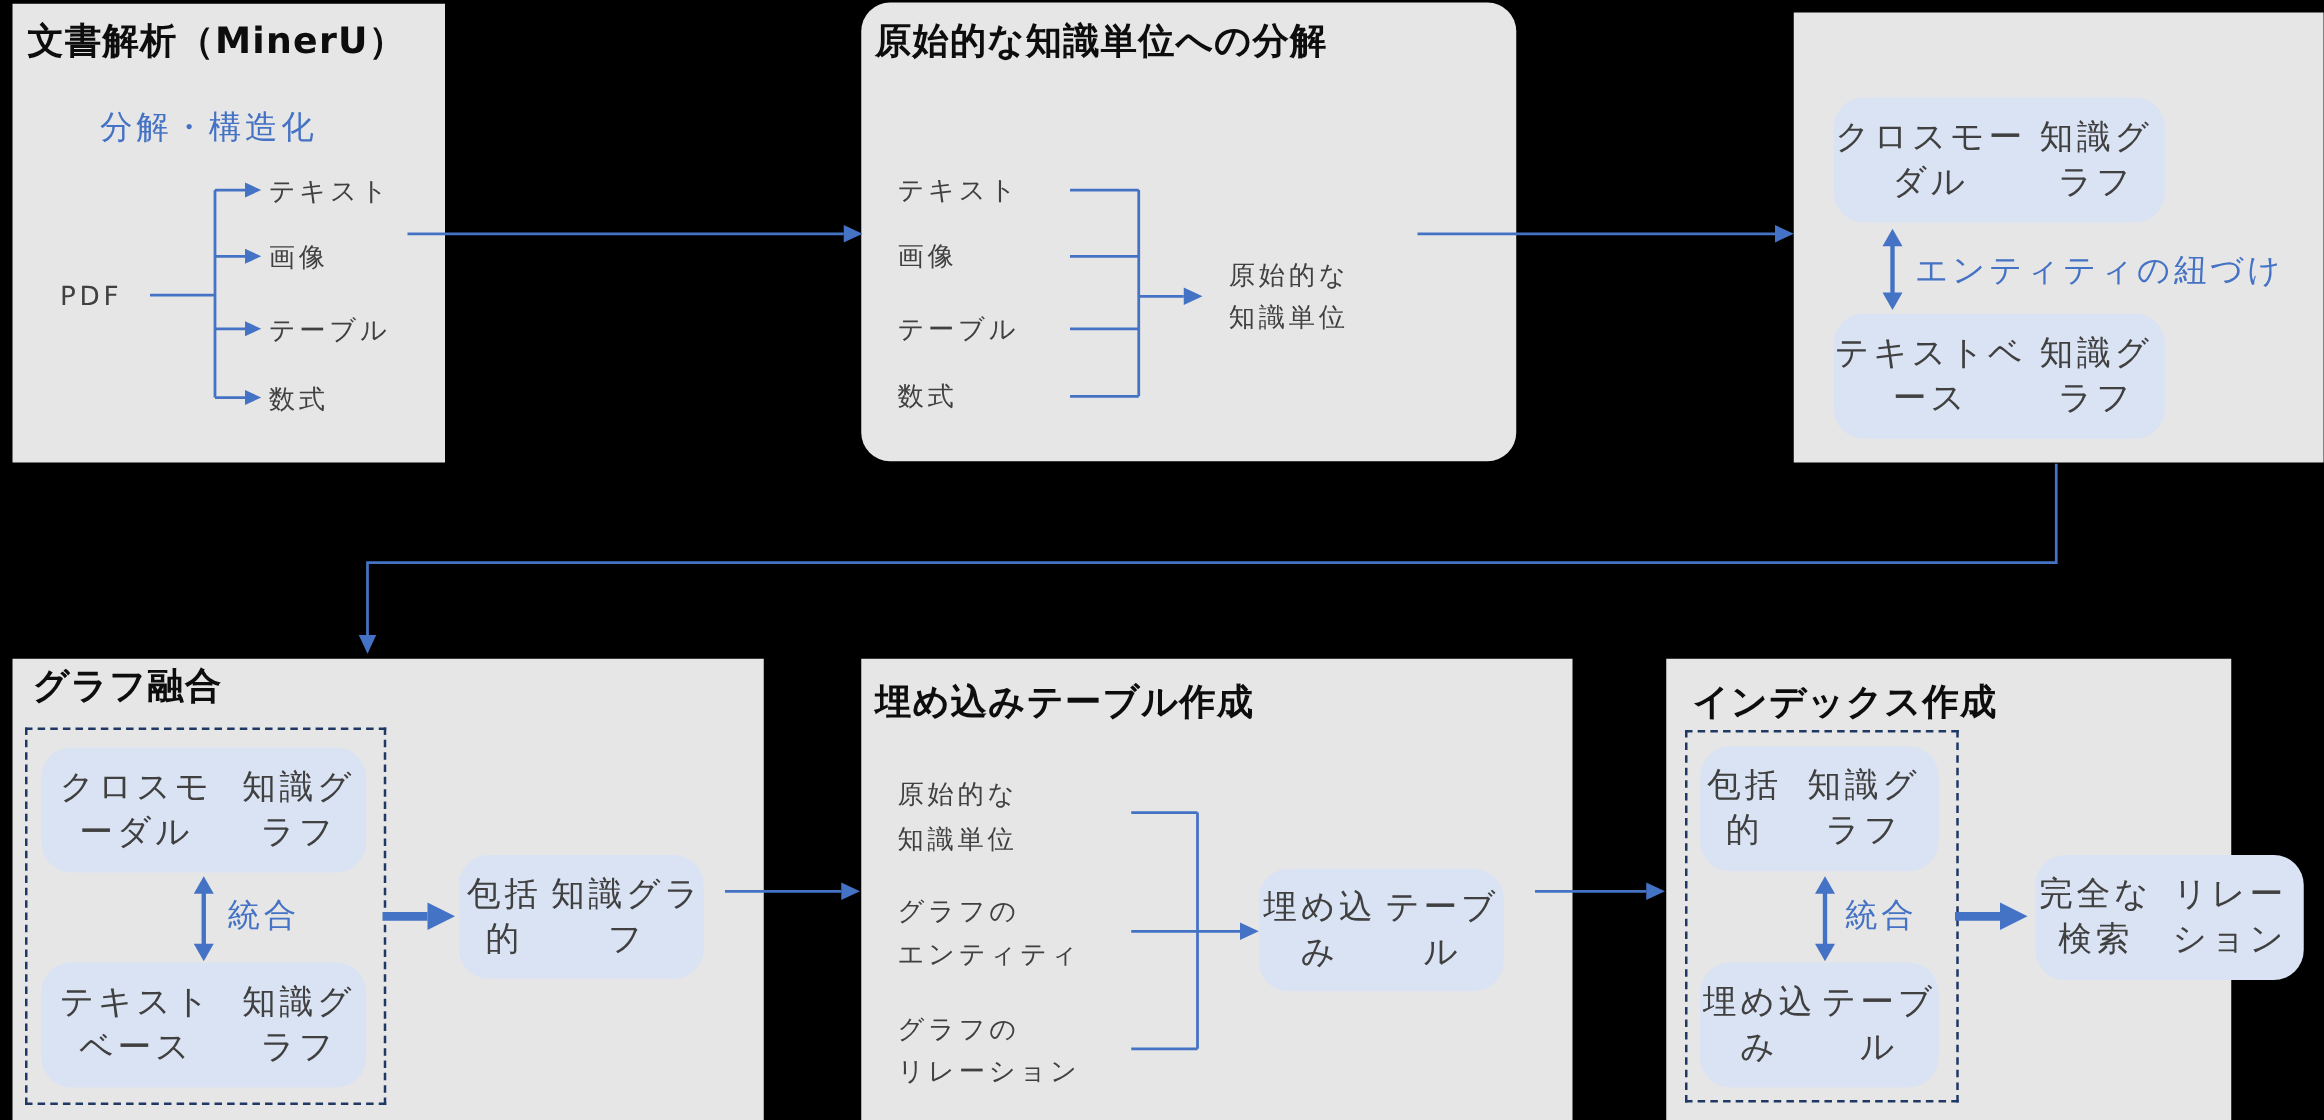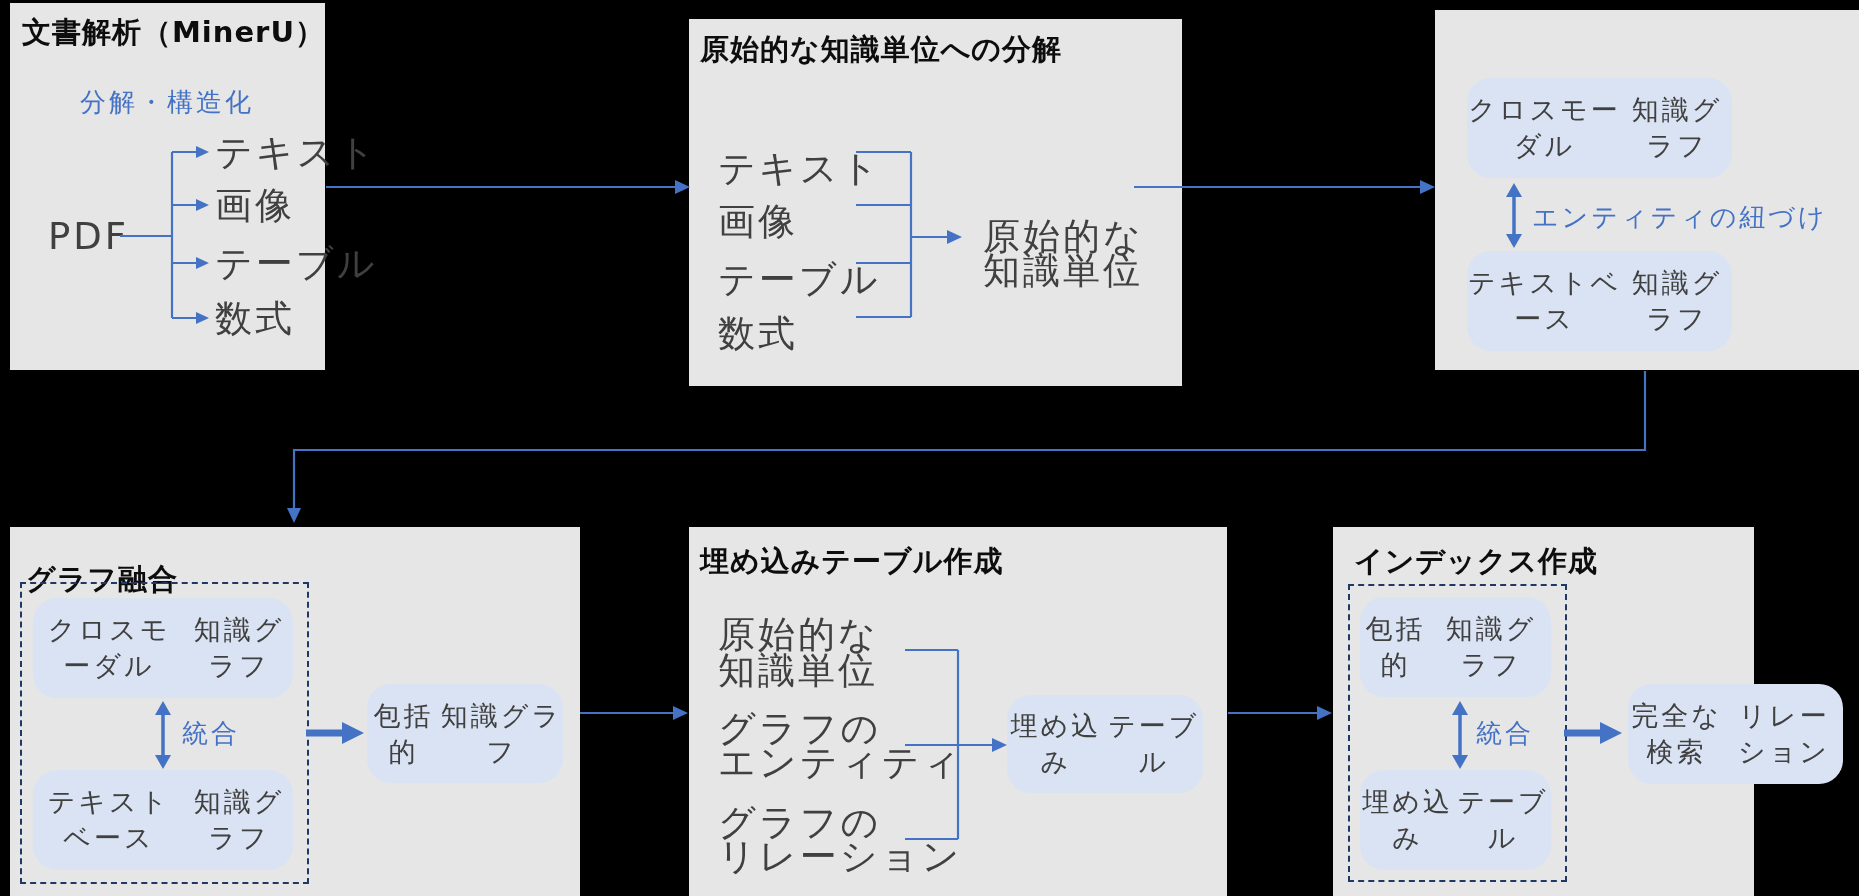--- a/index.html
+++ b/index.html
@@ -1,26 +1,26 @@
 <!DOCTYPE html>
 <html><head>
 <meta charset="utf-8">
 <style>
   html,body{margin:0;padding:0;background:#000;}
   .stage{
     position:relative;width:1859px;height:896px;background:#000;
     font-family:"DejaVu Sans","Liberation Sans",sans-serif;overflow:hidden;
   }
-  .panel{position:absolute;background:#e7e6e6;}
+  .panel{position:absolute;background:#e7e6e6;padding-left:31px;}
   .panel-title{
     position:absolute;font-weight:bold;font-size:29px;color:#0d0d0d;
     letter-spacing:1px;white-space:nowrap;
   }
   .body-text{
-    position:absolute;font-size:37px;color:#404040;
+    position:absolute;font-size:21px;color:#404040;
     letter-spacing:3px;white-space:nowrap;line-height:30px;
   }
   .blue-label{
     position:absolute;font-size:26px;color:#4472c4;
     letter-spacing:3px;white-space:nowrap;line-height:30px;
   }
   .node{
     position:absolute;background:#dae3f3;border-radius:24px;
     display:flex;flex-direction:row;align-items:center;justify-content:center;
     font-size:27px;color:#404040;letter-spacing:3px;line-height:36px;text-align:center;
@@ -40,21 +40,21 @@
   <div class="panel" style="left:10px;top:3px;width:315px;height:367px;">
     <div class="panel-title" style="left:12px;top:10px;">文書解析（MinerU）</div>
     <div class="blue-label" style="left:70px;top:84px;">分解・構造化</div>
     <div class="body-text" style="left:38px;top:219px;">PDF</div>
     <div class="body-text" style="left:205px;top:135px;">テキスト</div>
     <div class="body-text" style="left:205px;top:188px;">画像</div>
     <div class="body-text" style="left:205px;top:246px;">テーブル</div>
     <div class="body-text" style="left:205px;top:301px;">数式</div>
   </div>
 
-  <div class="panel" style="left:689px;top:19px;width:493px;height:367px;">
+  <div class="panel" style="left:689px;top:2px;width:493px;height:367px;border-radius:23px;">
     <div class="panel-title" style="left:11px;top:11px;">原始的な知識単位への分解</div>
     <div class="body-text" style="left:29px;top:135px;">テキスト</div>
     <div class="body-text" style="left:29px;top:188px;">画像</div>
     <div class="body-text" style="left:29px;top:246px;">テーブル</div>
     <div class="body-text" style="left:29px;top:300px;">数式</div>
     <div class="body-text" style="left:294px;top:203px;">原始的な</div>
     <div class="body-text" style="left:294px;top:237px;">知識単位</div>
   </div>
 
   <div class="panel" style="left:1435px;top:10px;width:424px;height:360px;">
@@ -63,21 +63,21 @@
       <span>知識グラフ</span>
     </div>
     <div class="blue-label" style="left:97px;top:192px;">エンティティの紐づけ</div>
     <div class="node" style="left:32px;top:241px;width:265px;height:100px;">
       <span>テキストベース</span>
       <span>知識グラフ</span>
     </div>
   </div>
 
   <div class="panel" style="left:10px;top:527px;width:570px;height:369px;">
-    <div class="panel-title" style="left:16px;top:2px;margin-top:31px;">グラフ融合</div>
+    <div class="panel-title" style="left:16px;top:2px;">グラフ融合</div>
     <div class="dashed-box" style="left:10px;top:55px;width:285px;height:298px;"></div>
     <div class="node" style="left:23px;top:71px;width:260px;height:100px;">
       <span>クロスモーダル</span>
       <span>知識グラフ</span>
     </div>
     <div class="blue-label" style="left:172px;top:191px;">統合</div>
     <div class="node" style="left:23px;top:243px;width:260px;height:100px;">
       <span>テキストベース</span>
       <span>知識グラフ</span>
     </div>

